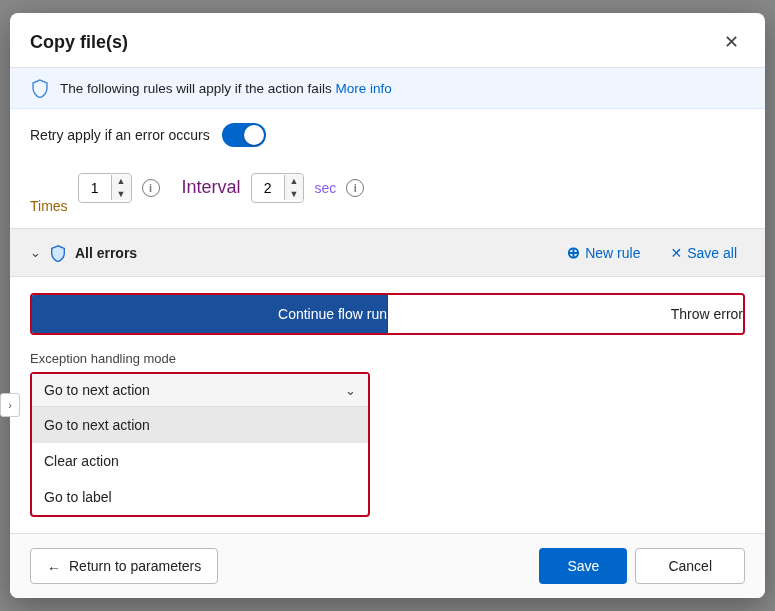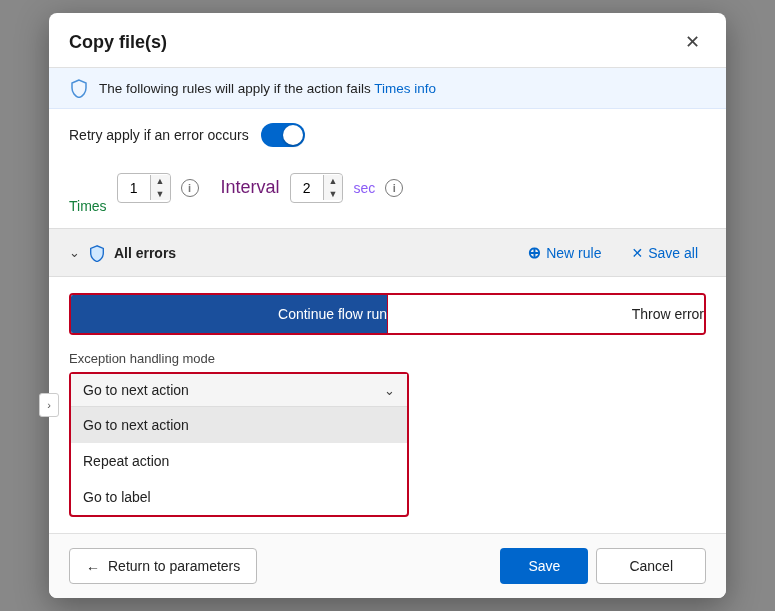--- a/index.html
+++ b/index.html
@@ -6,21 +6,21 @@
     body {
       background: #888;
       display: flex;
       align-items: center;
       justify-content: center;
       height: 100vh;
       font-family: 'Segoe UI', Arial, sans-serif;
       font-size: 14px;
     }
     .dialog {
-      width: 677px;
+      width: 755px;
       background: #fff;
       border-radius: 8px;
       box-shadow: 0 8px 32px rgba(0,0,0,0.35);
       overflow: visible;
       position: relative;
     }
     .dialog-header {
       display: flex;
       align-items: center;
       justify-content: space-between;
@@ -87,21 +87,21 @@
       top: 2px;
       right: 2px;
       box-shadow: 0 1px 3px rgba(0,0,0,0.3);
     }
     .times-row {
       display: flex;
       align-items: center;
       padding: 0 20px 14px 20px;
       gap: 10px;
     }
-    .times-label { font-size: 14px; color: #15803d; margin-top: 37px; }
+    .times-label { font-size: 14px; color: #a16207; margin-top: 37px; }
     .spinner-input {
       display: flex;
       align-items: center;
       border: 1px solid #bbb;
       border-radius: 4px;
       overflow: hidden;
       height: 30px;
     }
     .spinner-val {
       padding: 0 8px;
@@ -332,21 +332,21 @@
     <span class="dialog-title">Copy file(s)</span>
     <button class="close-btn">✕</button>
   </div>
 
   <div class="info-banner">
     <svg class="shield-icon" viewBox="0 0 20 20" fill="none">
       <path d="M10 2L3 5v5c0 4.5 3 8.5 7 9.5C14 18.5 17 14.5 17 10V5L10 2z" stroke="#4a90d9" stroke-width="1.5" fill="none"></path>
     </svg>
     <span class="info-banner-text">
       <span>The following rules will apply if the action fails</span>
-      <a href="#" class="info-banner-link">Times info</a>
+      <a href="#" class="info-banner-link">More info</a>
     </span>
   </div>
 
   <div class="retry-row">
     <span class="retry-label">Retry apply if an error occurs</span>
     <div class="toggle">
       <div class="toggle-knob"></div>
     </div>
   </div>
 
@@ -401,21 +401,21 @@
     </div>
 
     <div class="exception-label">Exception handling mode</div>
     <div class="dropdown-container">
       <div class="dropdown-selected">
         <span>Go to next action</span>
         <span class="chevron-down">⌄</span>
       </div>
       <div class="dropdown-list">
         <div class="dropdown-item highlighted">Go to next action</div>
-        <div class="dropdown-item">Repeat action</div>
+        <div class="dropdown-item">Clear action</div>
         <div class="dropdown-item">Go to label</div>
       </div>
     </div>
 
     <div class="collapse-arrow">›</div>
   </div>
 
   <div class="dialog-footer">
     <button class="return-btn">
       <span>←</span>

